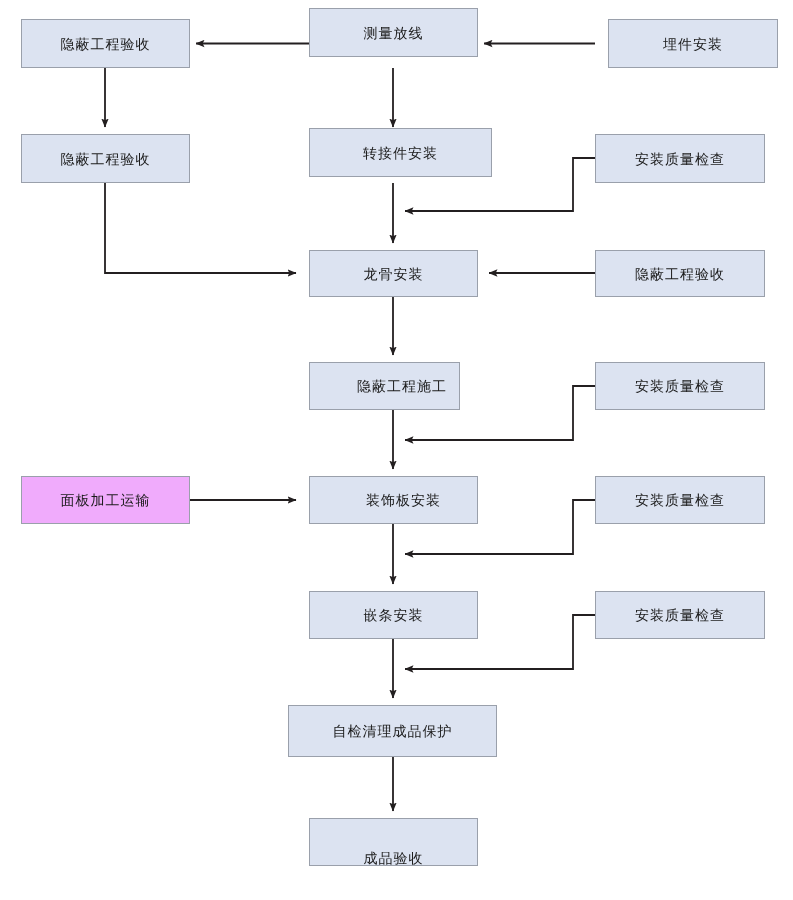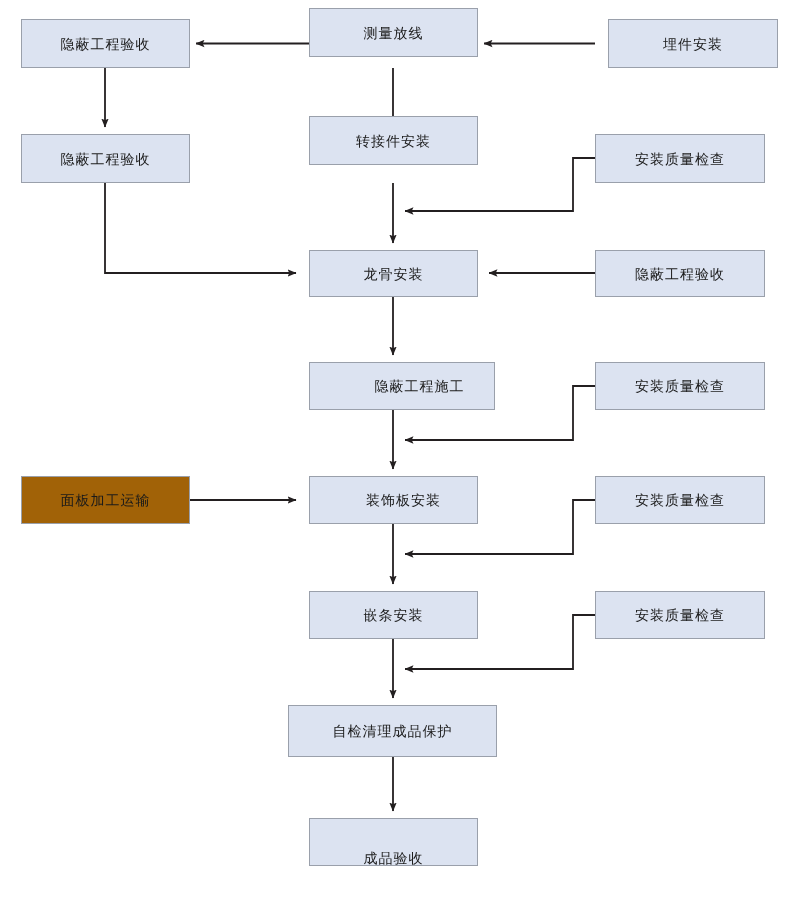--- a/index.html
+++ b/index.html
@@ -83,39 +83,39 @@
       </div>
       <div class="node" style="left: 309px; top: 8px; width: 169px; height: 49px; background: rgb(220, 227, 241); border-color: rgb(154, 160, 171);">
         <span class="node-label" style="color: rgb(26, 26, 26);">测量放线</span>
       </div>
       <div class="node" style="left: 608px; top: 19px; width: 170px; height: 49px; background: rgb(220, 227, 241); border-color: rgb(154, 160, 171);">
         <span class="node-label" style="color: rgb(26, 26, 26);">埋件安装</span>
       </div>
       <div class="node" style="left: 21px; top: 134px; width: 169px; height: 49px; background: rgb(220, 227, 241); border-color: rgb(154, 160, 171);">
         <span class="node-label" style="color: rgb(26, 26, 26);">隐蔽工程验收</span>
       </div>
-      <div class="node" style="left: 309px; top: 116px; width: 169px; height: 49px; background: rgb(220, 227, 241); border-color: rgb(154, 160, 171);">
+      <div class="node" style="left: 309px; top: 128px; width: 183px; height: 49px; background: rgb(220, 227, 241); border-color: rgb(154, 160, 171);">
         <span class="node-label" style="color: rgb(26, 26, 26);">转接件安装</span>
       </div>
       <div class="node" style="left: 595px; top: 134px; width: 170px; height: 49px; background: rgb(220, 227, 241); border-color: rgb(154, 160, 171);">
         <span class="node-label" style="color: rgb(26, 26, 26);">安装质量检查</span>
       </div>
       <div class="node" style="left: 309px; top: 250px; width: 169px; height: 47px; background: rgb(220, 227, 241); border-color: rgb(154, 160, 171);">
         <span class="node-label" style="color: rgb(26, 26, 26);">龙骨安装</span>
       </div>
       <div class="node" style="left: 595px; top: 250px; width: 170px; height: 47px; background: rgb(220, 227, 241); border-color: rgb(154, 160, 171);">
         <span class="node-label" style="color: rgb(26, 26, 26);">隐蔽工程验收</span>
       </div>
-      <div class="node" style="left: 309px; top: 362px; width: 186px; height: 48px; background: rgb(220, 227, 241); border-color: rgb(154, 160, 171); padding-left: 35px;">
+      <div class="node" style="left: 309px; top: 362px; width: 151px; height: 48px; background: rgb(220, 227, 241); border-color: rgb(154, 160, 171); padding-left: 35px;">
         <span class="node-label" style="color: rgb(26, 26, 26);">隐蔽工程施工</span>
       </div>
       <div class="node" style="left: 595px; top: 362px; width: 170px; height: 48px; background: rgb(220, 227, 241); border-color: rgb(154, 160, 171);">
         <span class="node-label" style="color: rgb(26, 26, 26);">安装质量检查</span>
       </div>
-      <div class="node" style="left: 21px; top: 476px; width: 169px; height: 48px; background: #a16207; border-color: rgb(154, 160, 171);">
+      <div class="node" style="left: 21px; top: 476px; width: 169px; height: 48px; background: #f0abfc; border-color: rgb(154, 160, 171);">
         <span class="node-label" style="color: rgb(26, 26, 26);">面板加工运输</span>
       </div>
       <div class="node" style="left: 309px; top: 476px; width: 169px; height: 48px; background: rgb(220, 227, 241); border-color: rgb(154, 160, 171);">
         <span class="node-label" style="color: rgb(26, 26, 26); margin-left: 20px;">装饰板安装</span>
       </div>
       <div class="node" style="left: 595px; top: 476px; width: 170px; height: 48px; background: rgb(220, 227, 241); border-color: rgb(154, 160, 171);">
         <span class="node-label" style="color: rgb(26, 26, 26);">安装质量检查</span>
       </div>
       <div class="node" style="left: 309px; top: 591px; width: 169px; height: 48px; background: rgb(220, 227, 241); border-color: rgb(154, 160, 171);">
         <span class="node-label" style="color: rgb(26, 26, 26);">嵌条安装</span>

